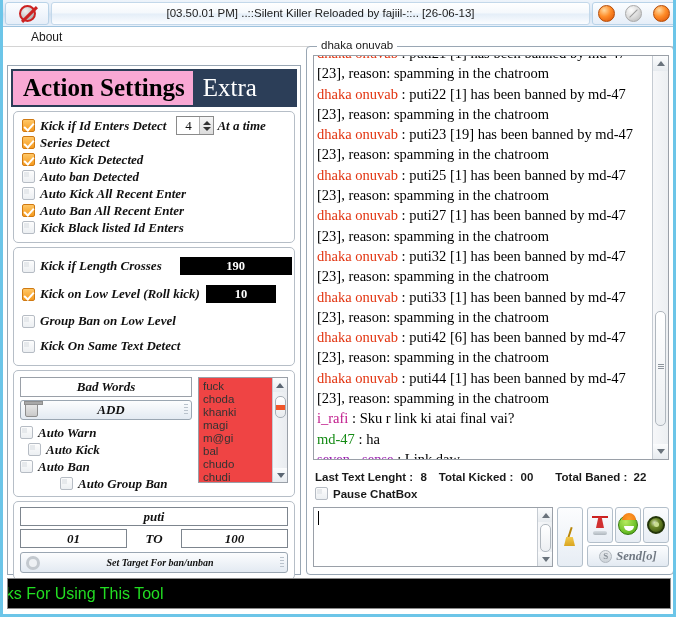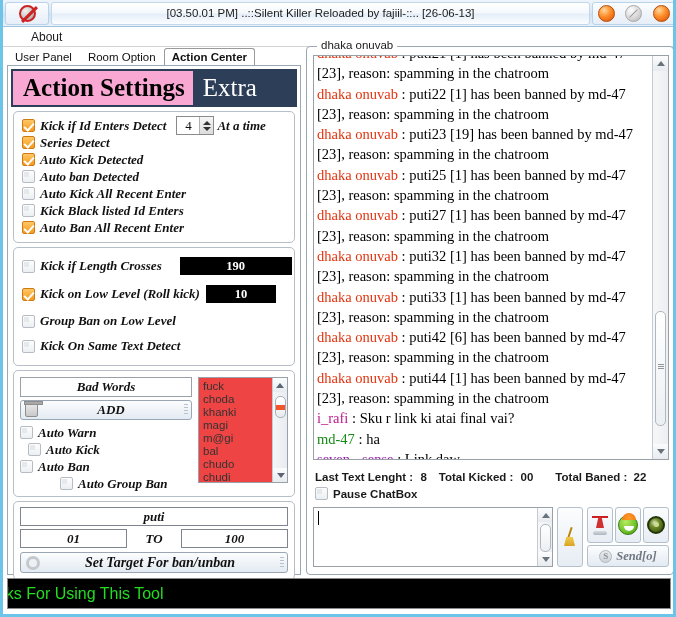--- a/index.html
+++ b/index.html
@@ -270,21 +270,21 @@
   }
   #set-target-btn {
     margin-top:4px; height:21px;
     background: linear-gradient(to bottom,#fcfdfe,#e3eaf2);
     border:1px solid #9aa6b2; border-radius:3px;
     display:flex; align-items:center;
   }
   #set-target-btn .lbl {
     flex:1; text-align:center;
     font-family:"Liberation Serif", serif; font-weight:bold; font-style:italic;
-    font-size:14px; color:#111;
+    font-size:10px; color:#111;
   }
   .gear-icon {
     width:14px; height:14px; margin-left:5px; border-radius:50%;
     border:3px solid #c3c9cf; background:#eef1f4; box-sizing:border-box;
   }
 
   
   #right-panel {
     position: absolute; left: 303px; top: 46px;
     width: 368px; height: 529px;
@@ -455,25 +455,20 @@
       <div class="winbtn orange"></div>
       <div class="winbtn gray"></div>
       <div class="winbtn orange"></div>
     </div>
   </div>
 
   <div id="menubar">
     <span class="menu-item">About</span>
   </div>
 
-  <div id="tabstrip">
-    <div class="tab">User Panel</div>
-    <div class="tab">Room Option</div>
-    <div class="tab active">Action Center</div>
-  </div>
 
   <div id="left-panel">
 
     <div id="banner">
       <div id="banner-main">
         <span>Action Settings</span>
       </div>
       <div id="banner-extra">
         <span>Extra</span>
       </div>
@@ -502,26 +497,26 @@
       </div>
       <div class="cbrow">
         <span class="chk off"></span>
         <span class="cblabel">Auto ban Detected</span>
       </div>
       <div class="cbrow">
         <span class="chk off"></span>
         <span class="cblabel">Auto Kick All Recent Enter</span>
       </div>
       <div class="cbrow">
+        <span class="chk on"></span>
+        <span class="cblabel">Auto Ban All Recent Enter</span>
+      </div>
+      <div class="cbrow">
         <span class="chk off"></span>
         <span class="cblabel">Kick Black listed Id Enters</span>
-      </div>
-      <div class="cbrow">
-        <span class="chk on"></span>
-        <span class="cblabel">Auto Ban All Recent Enter</span>
       </div>
     </div>
 
     <div class="groupbox" style="padding:7px 0 8px 0;">
       <div class="cbrow" style="height:22px;">
         <span class="chk off"></span>
         <span class="cblabel">Kick if Length Crosses</span>
         <span class="blackfield" style="margin-left:18px;">190</span>
       </div>
       <div class="cbrow" style="height:22px;margin-top:6px;">

